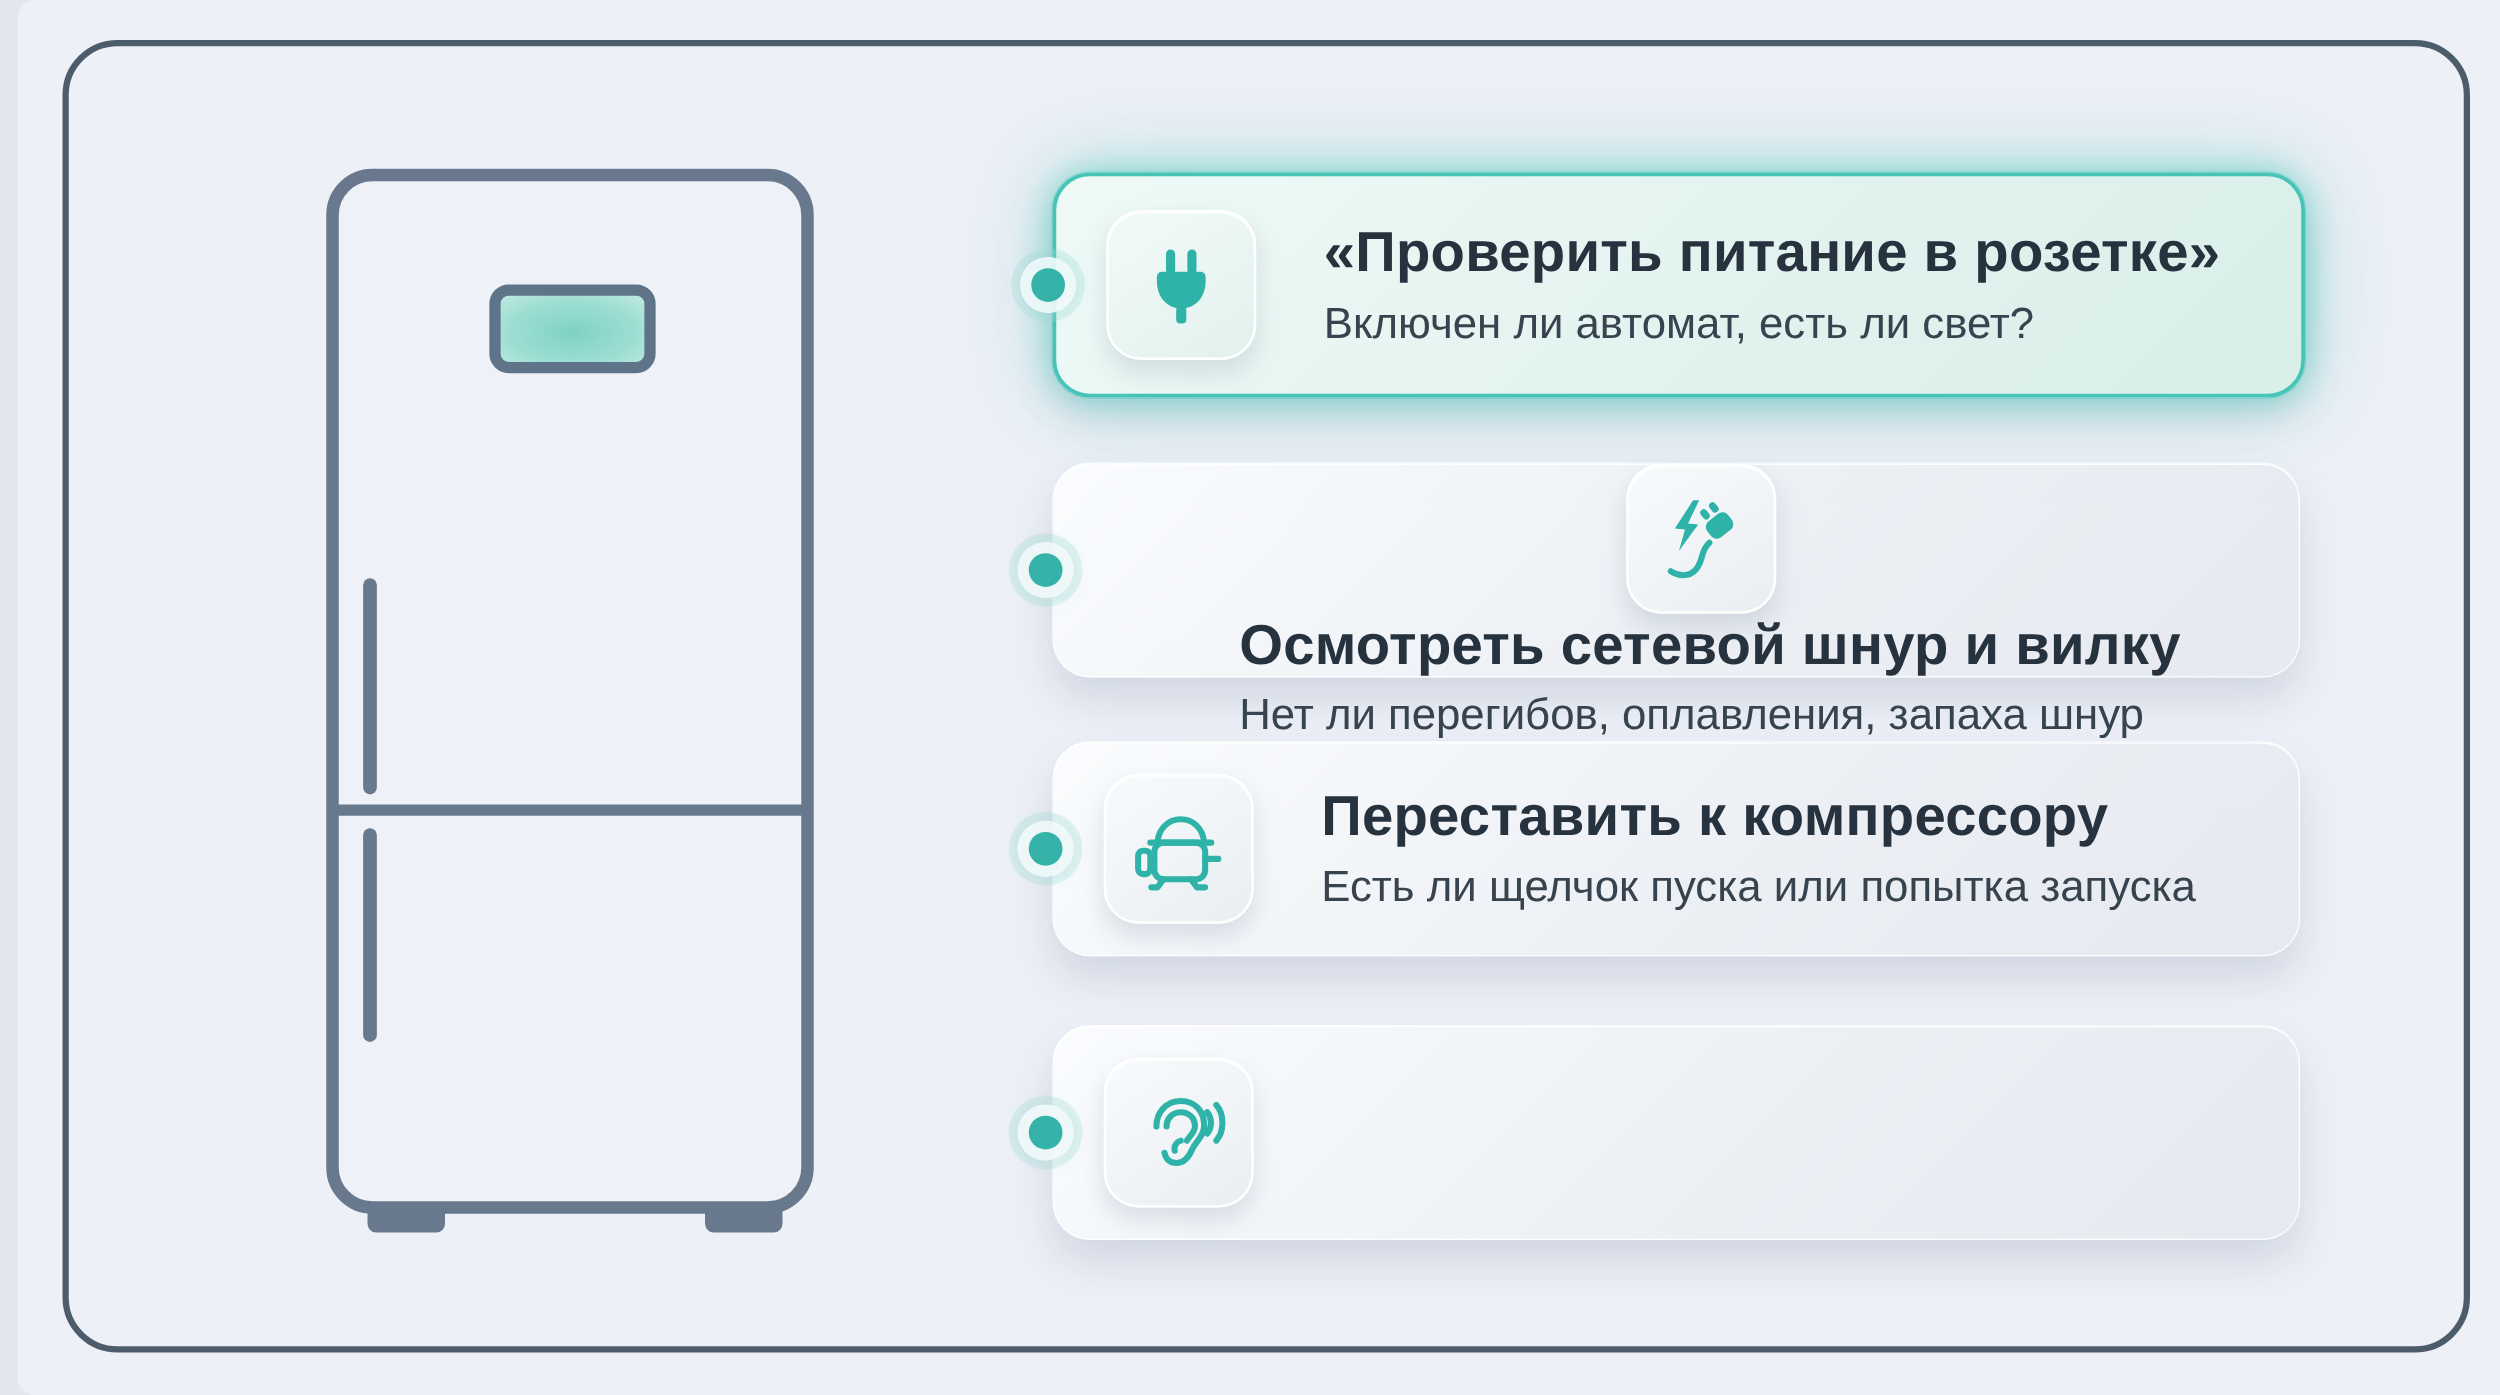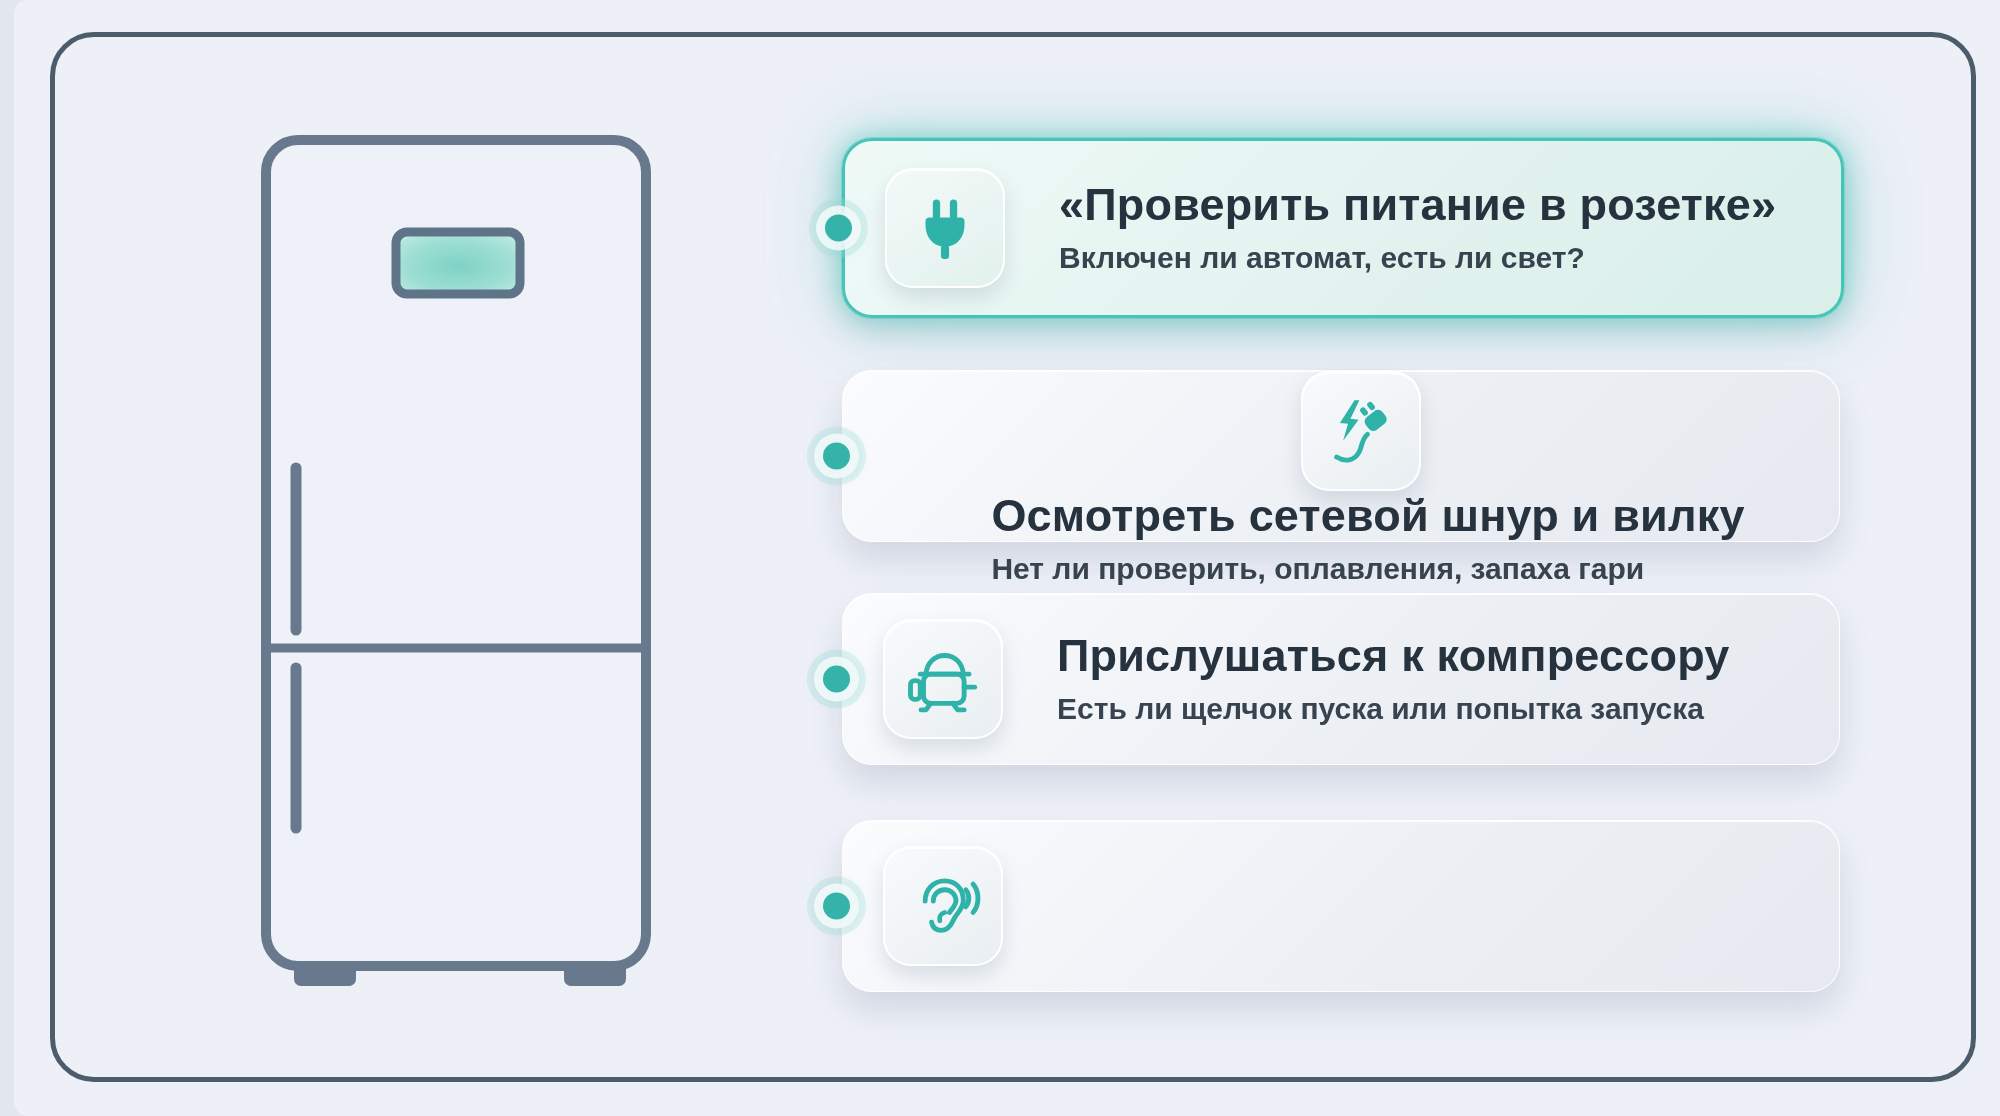--- a/index.html
+++ b/index.html
@@ -55,21 +55,21 @@
   .card.highlight .icon-tile{
     background:linear-gradient(145deg,#f2faf8 0%,#e2f1ed 100%);
   }
   .icon-tile svg{width:78px;height:78px;display:block;}
   .txt{margin-left:54px;}
   .title{
     font-size:45px;font-weight:700;color:#26323e;letter-spacing:.2px;
     line-height:1.12;margin-bottom:11px;
   }
   .subtitle{
-    font-size:30px;font-weight:700;color:#37434f;line-height:1.15;
+    font-size:35px;font-weight:400;color:#37434f;line-height:1.15;
   }
   .t-ico{fill:#2fb3a8;}
   .s-ico{fill:none;stroke:#2fb3a8;stroke-width:6;stroke-linecap:round;stroke-linejoin:round;}
 </style>
 </head>
 <body>
 
 <div class="canvas">
   <div class="frame"></div>
 
@@ -128,41 +128,41 @@
         <g transform="rotate(-38 64 34)">
           <rect class="t-ico" x="52" y="26" width="26" height="20" rx="7"></rect>
           <rect class="t-ico" x="57" y="13" width="7" height="11" rx="3.5"></rect>
           <rect class="t-ico" x="68" y="13" width="7" height="11" rx="3.5"></rect>
         </g>
         <path class="s-ico" stroke-width="8" d="M18 80 c11 7 22 4 27 -5 c5 -8 3 -16 11 -23"></path>
       </svg>
     </div>
     <div class="txt">
       <div class="title">Осмотреть сетевой шнур и вилку</div>
-      <div class="subtitle">Нет ли проверить, оплавления, запаха гари</div>
+      <div class="subtitle">Нет ли перегибов, оплавления, запаха шнур</div>
     </div>
   </div>
 
   <div class="card" style="top:593px;">
     <div class="dot"></div>
     <div class="icon-tile">
       <svg viewBox="0 0 96 96">
         <g class="s-ico">
           <path d="M27 42 c1 -14 11 -23 23 -23 s22 9 23 23"></path>
           <rect x="24" y="42" width="50" height="36" rx="9"></rect>
           <path d="M20 42 h60"></path>
           <rect x="8" y="50" width="12" height="23" rx="5"></rect>
           <path d="M74 58 h13"></path>
           <path d="M33 78 l-6 8 h-6"></path>
           <path d="M60 78 l6 8 h8"></path>
         </g>
       </svg>
     </div>
     <div class="txt">
-      <div class="title">Прислушаться к компрессору</div>
+      <div class="title">Переставить к компрессору</div>
       <div class="subtitle">Есть ли щелчок пуска или попытка запуска</div>
     </div>
   </div>
 
   <div class="card" style="top:820px;">
     <div class="dot"></div>
     <div class="icon-tile">
       <svg viewBox="0 0 96 96">
         <g class="s-ico">
           <path d="M26 42 c0 -14 10 -25 24 -25 s23 10 23 24 c0 11 -8 15 -12 24 c-3 7 -7 13 -15 13 c-7 0 -11 -4 -12 -10"></path>

